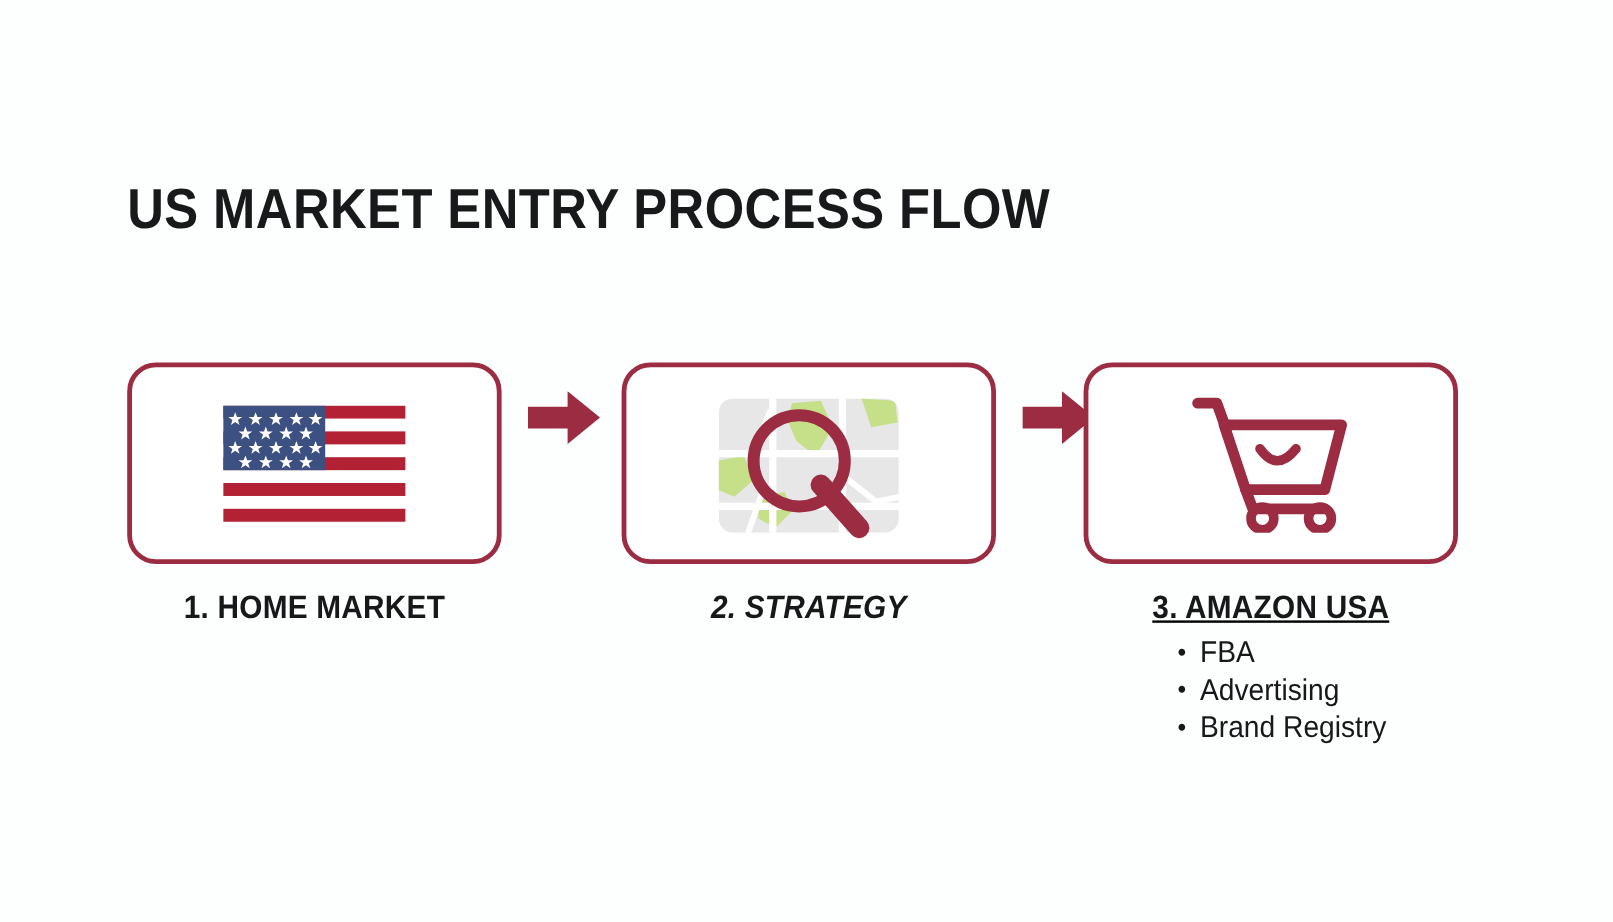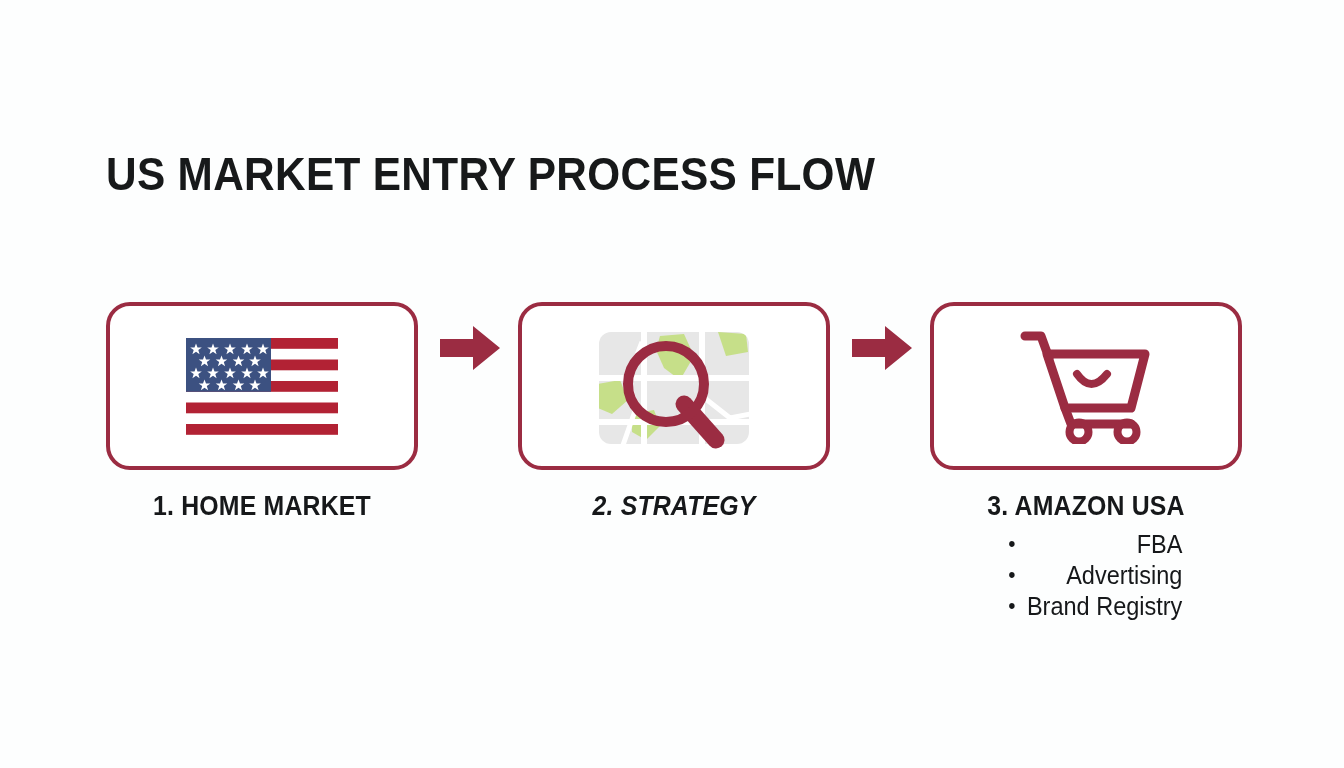--- a/index.html
+++ b/index.html
@@ -51,21 +51,21 @@
   }
 
   .step {
     position: absolute;
     top: 262px;
     width: 312px;
     margin-top: 40px;
   }
   .step-1 { left: 106px; }
   .step-2 { left: 518px; font-style: italic; }
-  .step-3 { left: 930px; }
+  .step-3 { left: 903px; text-decoration: underline; }
 
   .card {
     position: relative;
     box-sizing: border-box;
     width: 312px;
     height: 168px;
     border: 4px solid #9b2c42;
     border-radius: 24px;
     background: #ffffff;
     display: flex;
@@ -88,21 +88,21 @@
     color: #16181a;
     transform: scaleX(0.92);
     white-space: nowrap;
   }
 
   
   .bullets {
     margin: 8px 0 0 0;
     padding: 0;
     list-style: none;
-    text-align: right;
+    text-align: left;
     display: inline-block;
     position: relative;
     left: 50%;
     transform: translateX(-42%);
   }
   .bullets li {
     position: relative;
     padding-left: 20px;
     font-family: "Liberation Sans Narrow", "Liberation Sans", sans-serif;
     font-size: 25px;

